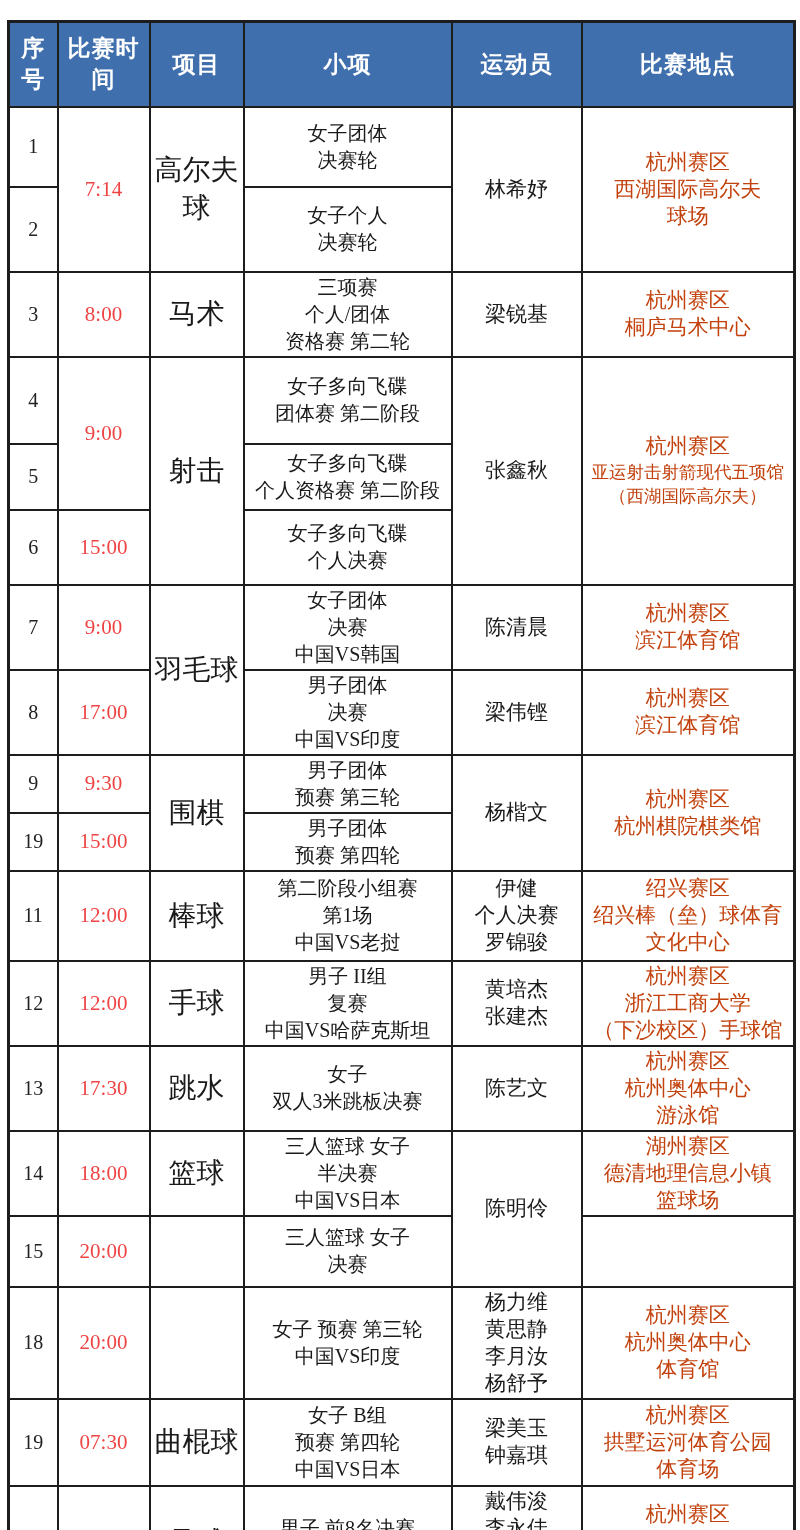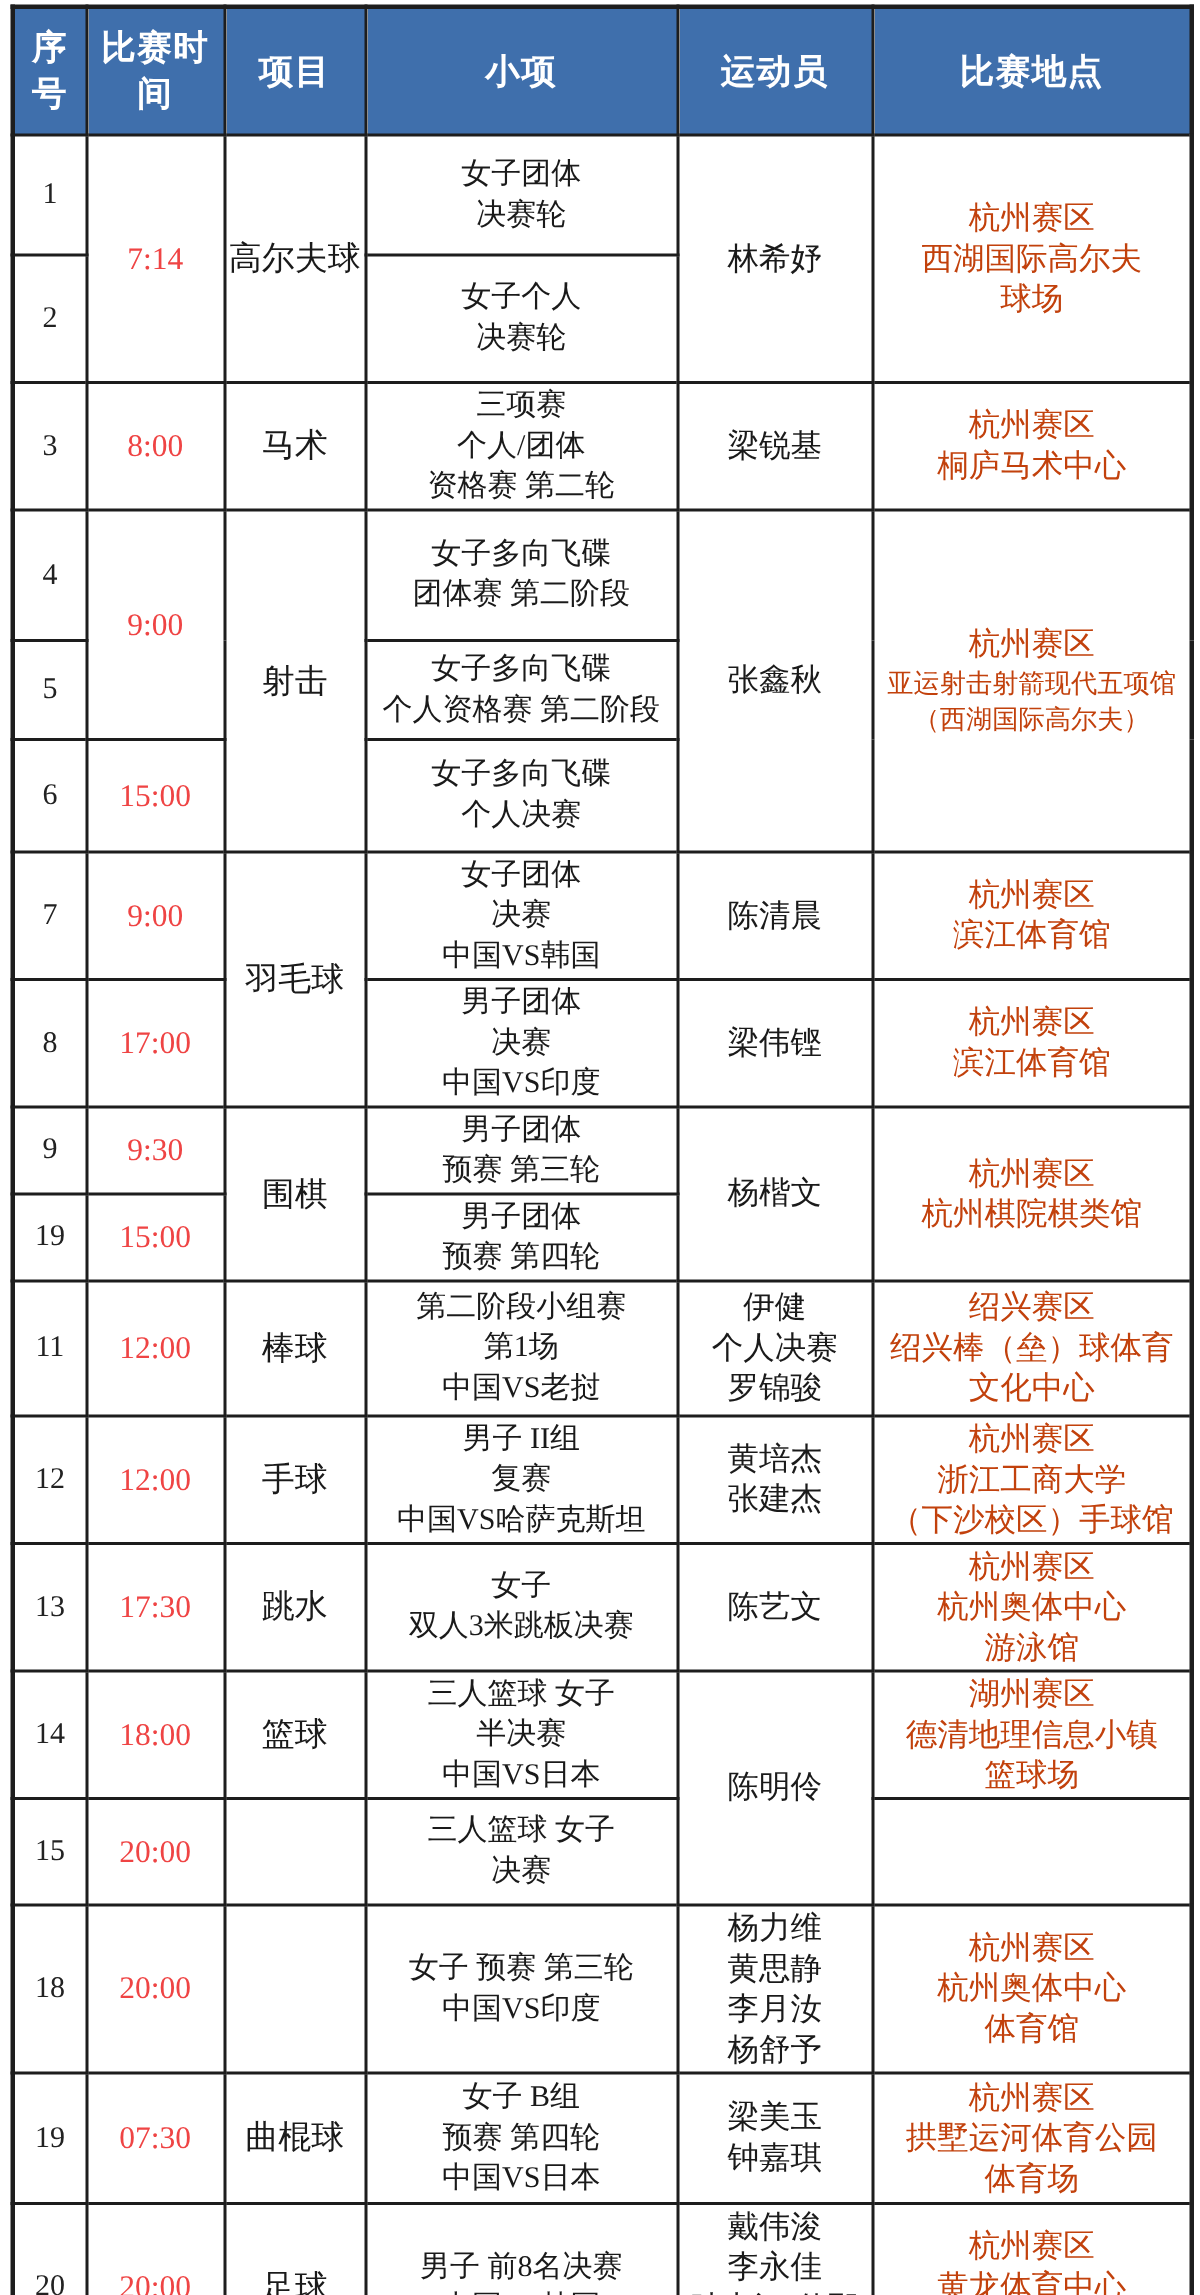--- a/index.html
+++ b/index.html
@@ -6,21 +6,21 @@
     margin: 0;
     padding: 0;
     background: #ffffff;
     font-family: "Liberation Serif", "DejaVu Serif", serif;
   }
   .page {
     width: 800px;
     height: 1530px;
     background: #ffffff;
     box-sizing: border-box;
-    padding: 3px 7px;
+    padding: 20px 7px;
   }
   table.sched {
     border-collapse: collapse;
     table-layout: fixed;
     width: 786px;
     border: 3px solid #1d1d1d;
   }
   table.sched td, table.sched th {
     border: 2px solid #1d1d1d;
     padding: 1px 2px;
@@ -34,21 +34,21 @@
     background: #3f6fac;
     color: #ffffff;
     font-family: "Liberation Sans", "DejaVu Sans", sans-serif;
     font-weight: bold;
     font-size: 23px;
     letter-spacing: 1px;
     white-space: nowrap;
   }
   td.c-no   { font-size: 20px; color: #222; }
   td.c-time { font-size: 21px; color: #ef4444; }
-  td.c-sport{ font-size: 22px; color: #1a1a1a; }
+  td.c-sport{ font-size: 28px; color: #1a1a1a; }
   td.c-event{ font-size: 20px; line-height: 27px; color: #1a1a1a; margin-top: 38px; }
   td.c-ath  { font-size: 21px; line-height: 27px; color: #1a1a1a; }
   td.c-ven  { font-size: 21px; line-height: 27px; color: #c2410c; }
   td.small  { font-size: 17.5px; line-height: 24px; }
   td.small .ln1 { font-size: 21px; line-height: 27px; }
   
   td.vtop { vertical-align: top; }
   td.vtop .fr {
     display: flex;
     align-items: center;

